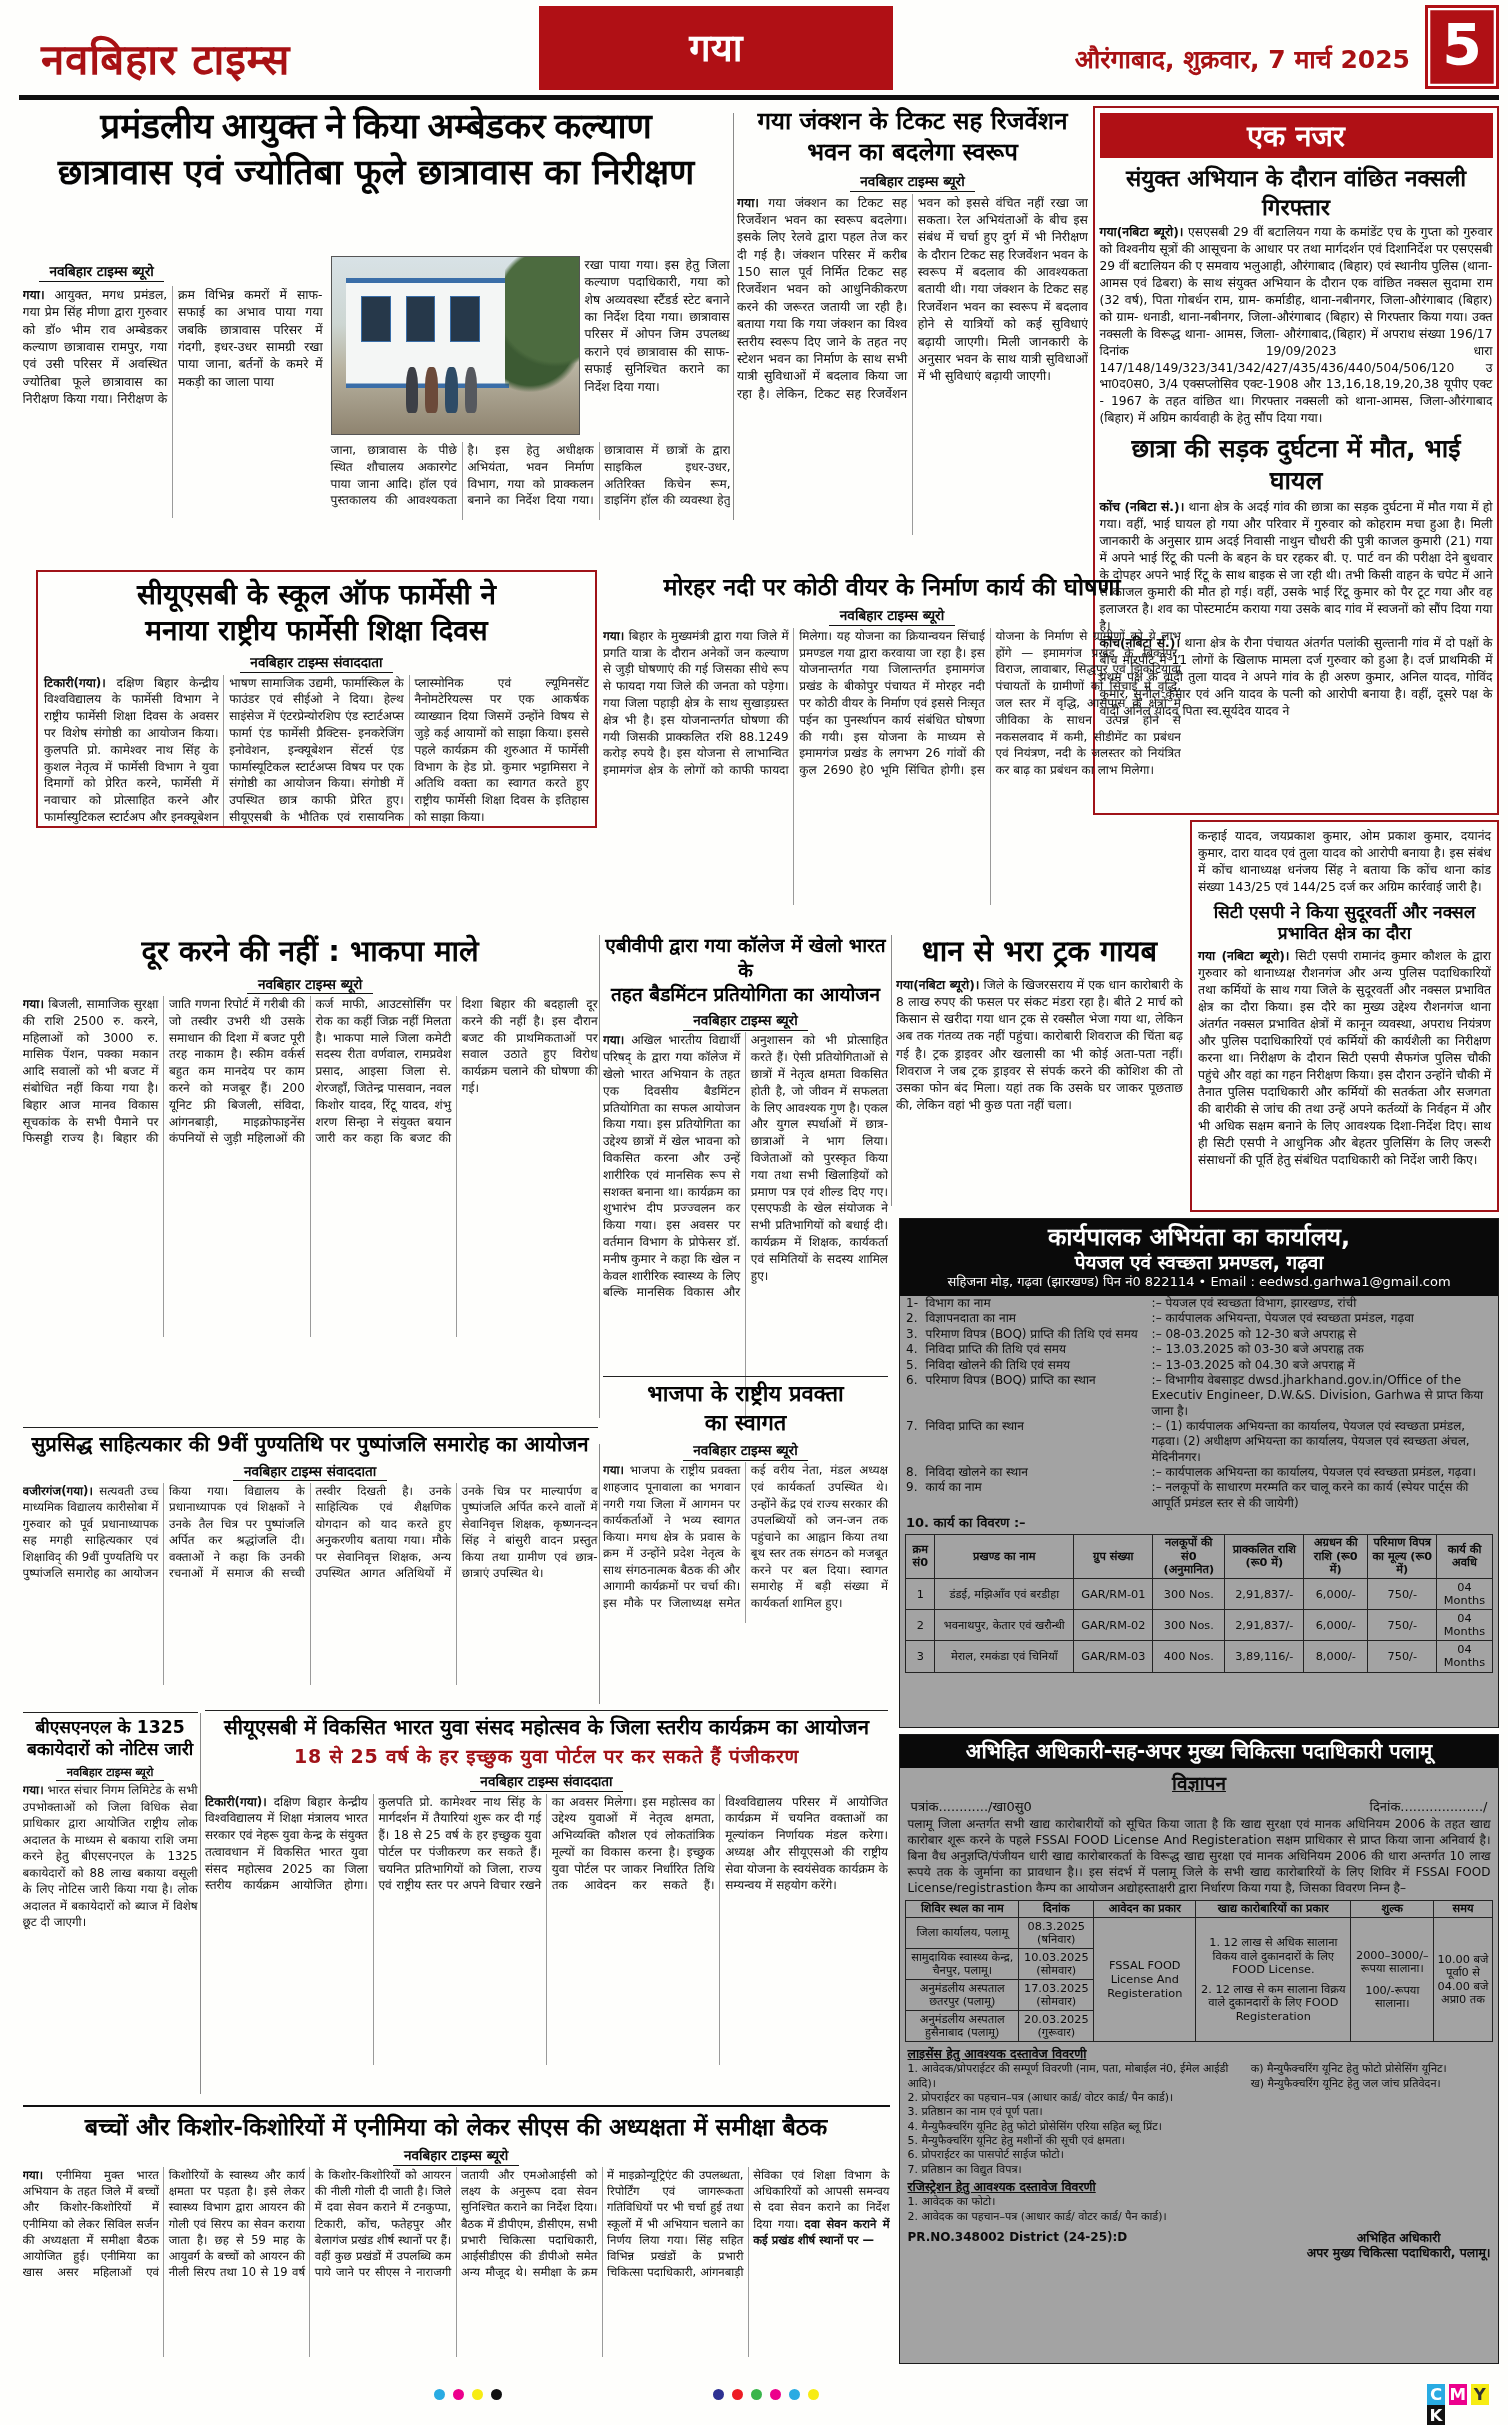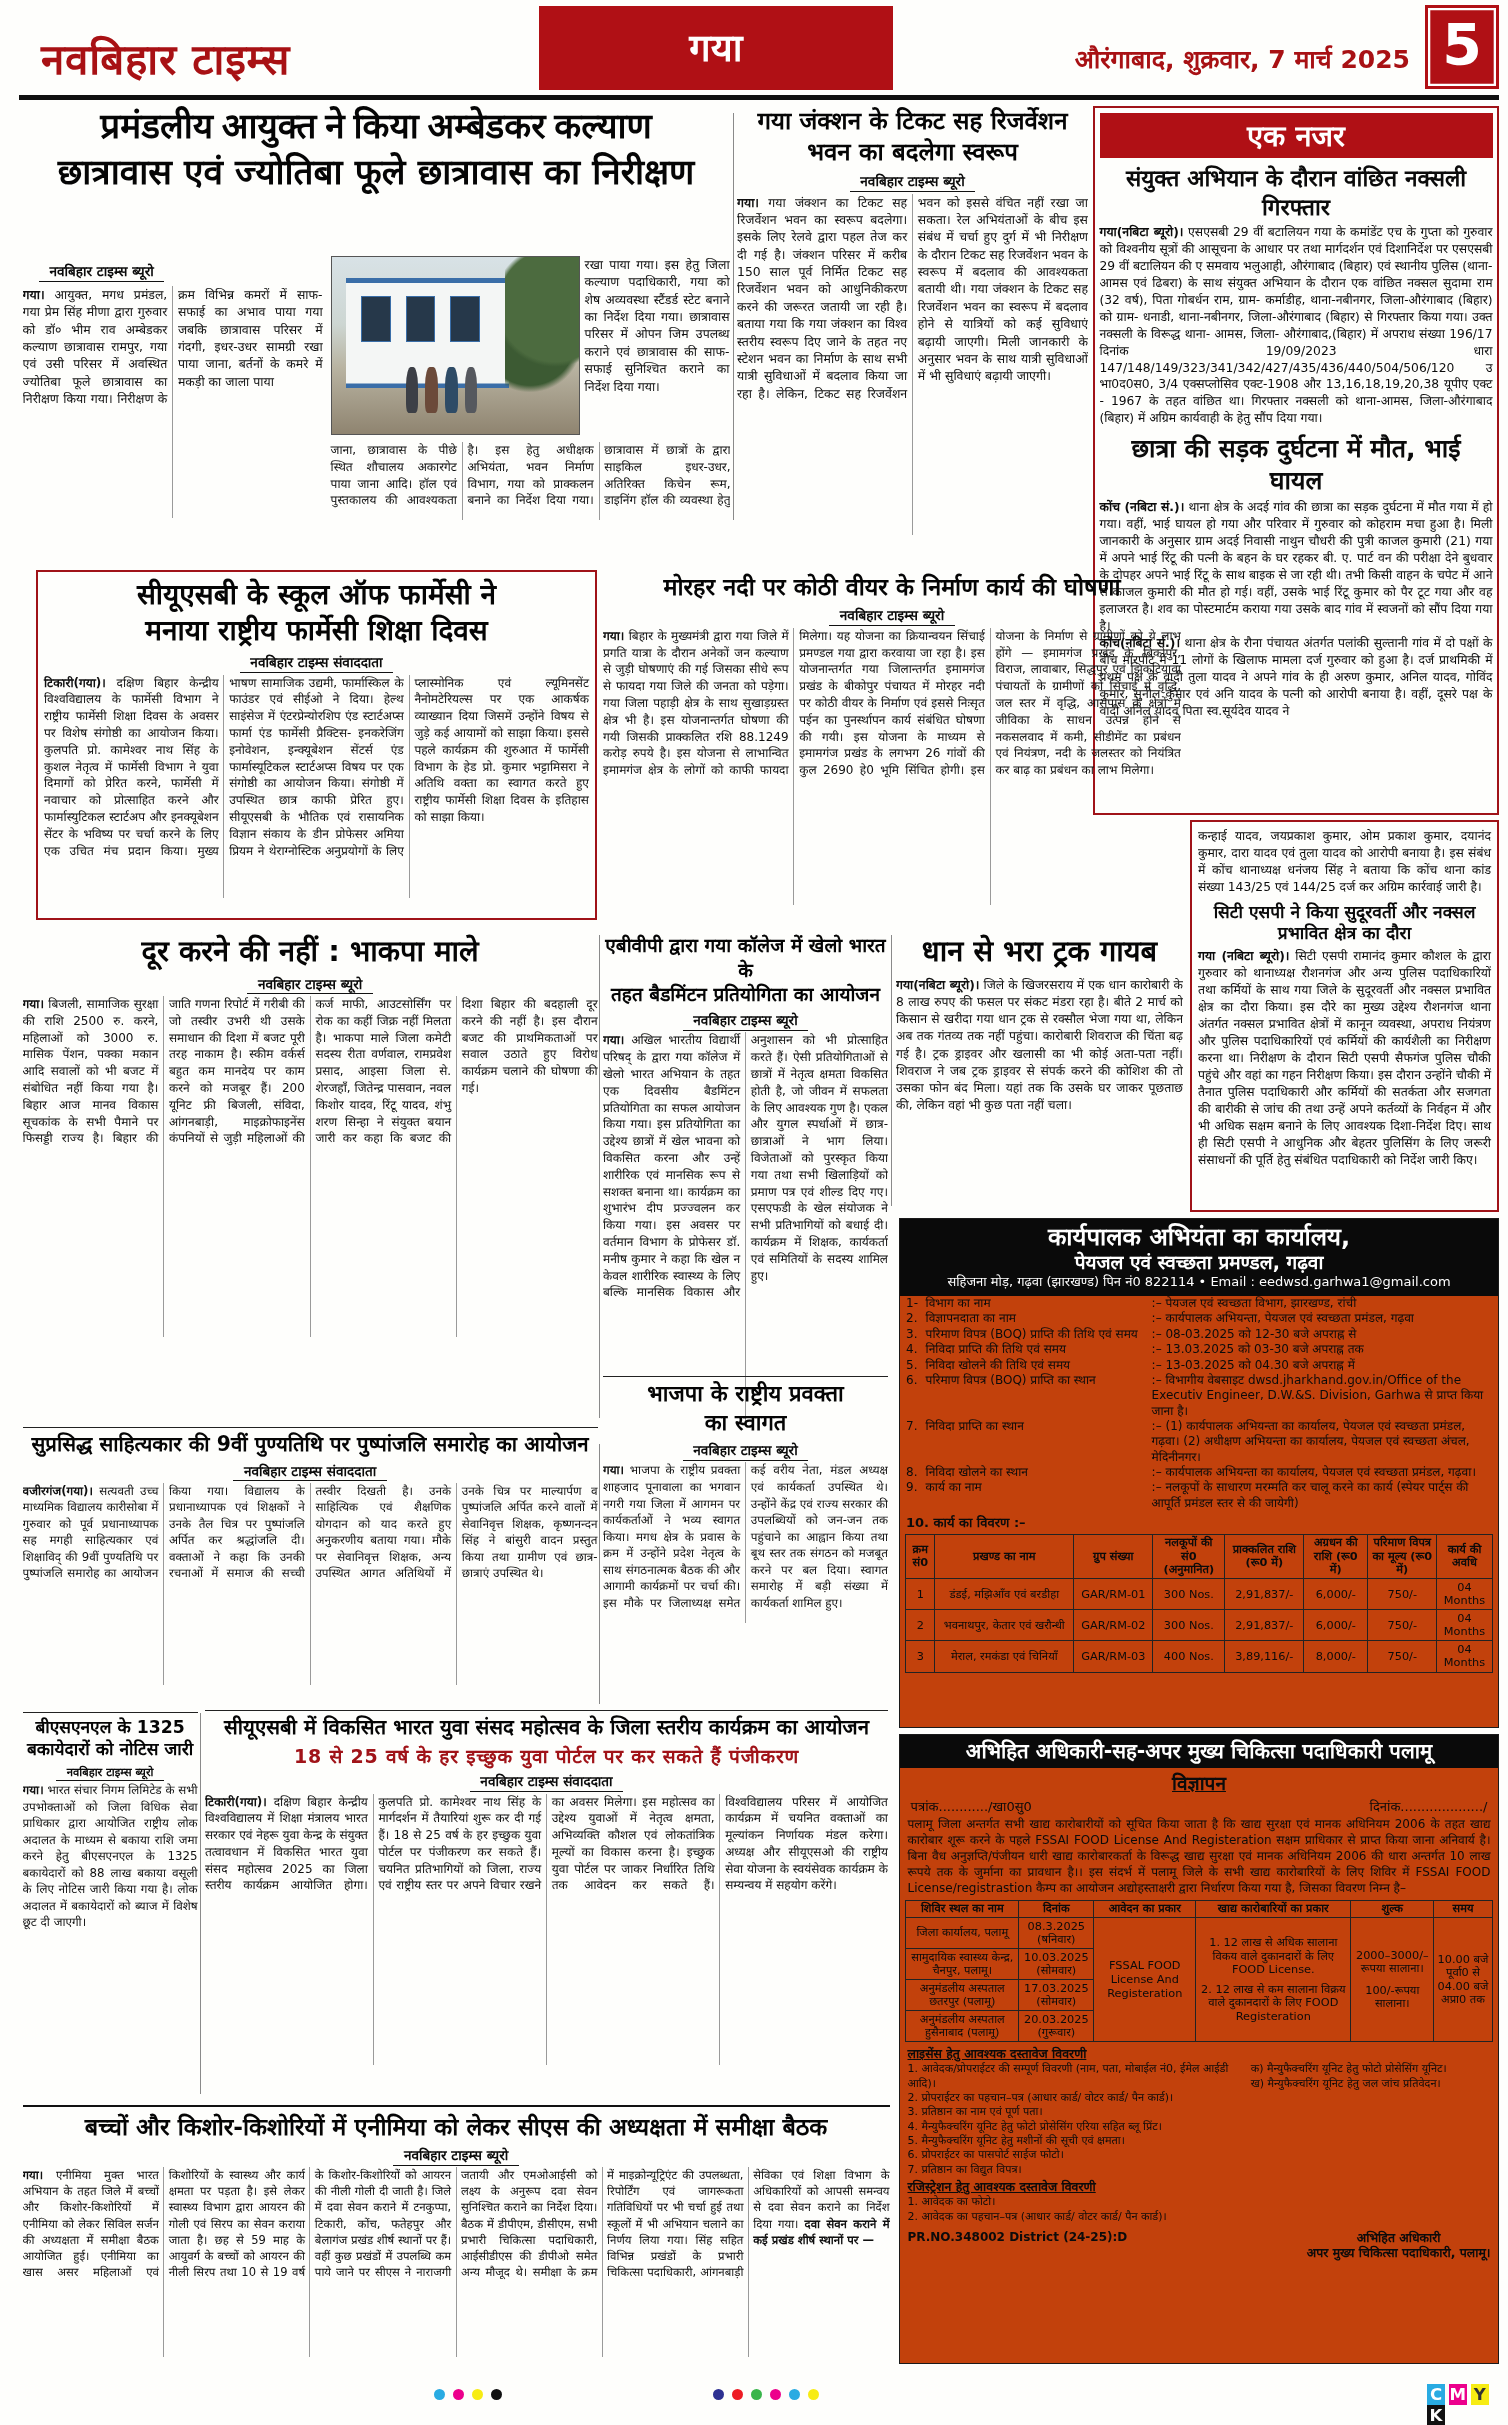--- a/index.html
+++ b/index.html
@@ -35,21 +35,21 @@
   .photo .win { position:absolute; width:12%; height:26%; background:#26384a; border:1.5px solid #3a6ea8; top:22%; }
   .photo .tree { position:absolute; right:-4%; top:0; width:34%; height:78%; background:radial-gradient(circle at 60% 35%, #4c6b3f 0 55%, transparent 60%), radial-gradient(circle at 30% 60%, #3c5a33 0 45%, transparent 52%); }
   .photo .person { position:absolute; bottom:12%; width:5%; height:26%; border-radius:40% 40% 20% 20%; }
 
   
   .rail-banner { background:#b01015; color:#fff; font-size:29px; font-weight:bold; text-align:center; padding:2.3px 0 4.5px 0; }
   .rail-h { font-weight:bold; text-align:center; line-height:1.25; margin:6px 1.5px 3px 1.5px; }
   .rail-body { text-align:justify; font-size:12.3px; line-height:1.38; }
 
   
-  .notice { position:absolute; border:1.5px solid #1a1a1a; background:#c2410c; overflow:hidden; }
+  .notice { position:absolute; border:1.5px solid #1a1a1a; background:#a3a3a3; overflow:hidden; }
   .notice .nb-banner { background:#0a0a0a; color:#fff; text-align:center; padding:4.5px 3px 5.3px 3px; }
   .nb1 { font-size:24px; font-weight:bold; line-height:1.15; }
   .nb2 { font-size:19px; font-weight:bold; line-height:1.2; }
   .nb3 { font-size:13px; line-height:1.3; }
   .nt-title { font-size:17.3px; font-weight:bold; text-align:center; text-decoration:underline; margin:4.5px 1.5px; }
   .t-item { display:flex; font-size:12px; line-height:1.28; padding:0 6px; }
   .t-no { width:19.6px; flex:none; }
   .t-label { width:226px; flex:none; }
   .t-val { flex:1; }
   .t-work { font-size:13px; font-weight:bold; padding:1.5px 6px; }
@@ -137,21 +137,21 @@
 
   <div class="art redbox" style="left:1190px; top:820px; width:309px; height:392px; padding:6px;">
     <p class="rail-body">कन्हाई यादव, जयप्रकाश कुमार, ओम प्रकाश कुमार, दयानंद कुमार, दारा यादव एवं तुला यादव को आरोपी बनाया है। इस संबंध में कोंच थानाध्यक्ष धनंजय सिंह ने बताया कि कोंच थाना कांड संख्या 143/25 एवं 144/25 दर्ज कर अग्रिम कार्रवाई जारी है।</p>
     <div class="rail-h" style="font-size:17.3px;">सिटी एसपी ने किया सुदूरवर्ती और नक्सल प्रभावित क्षेत्र का दौरा</div>
     <p class="rail-body">
       <b>गया (नबिटा ब्यूरो)।</b>
       <span>सिटी एसपी रामानंद कुमार कौशल के द्वारा गुरुवार को थानाध्यक्ष रौशनगंज और अन्य पुलिस पदाधिकारियों तथा कर्मियों के साथ गया जिले के सुदूरवर्ती और नक्सल प्रभावित क्षेत्र का दौरा किया। इस दौरे का मुख्य उद्देश्य रौशनगंज थाना अंतर्गत नक्सल प्रभावित क्षेत्रों में कानून व्यवस्था, अपराध नियंत्रण और पुलिस पदाधिकारियों एवं कर्मियों की कार्यशैली का निरीक्षण करना था। निरीक्षण के दौरान सिटी एसपी सैफगंज पुलिस चौकी पहुंचे और वहां का गहन निरीक्षण किया। इस दौरान उन्होंने चौकी में तैनात पुलिस पदाधिकारी और कर्मियों की सतर्कता और सजगता की बारीकी से जांच की तथा उन्हें अपने कर्तव्यों के निर्वहन में और भी अधिक सक्षम बनाने के लिए आवश्यक दिशा-निर्देश दिए। साथ ही सिटी एसपी ने आधुनिक और बेहतर पुलिसिंग के लिए जरूरी संसाधनों की पूर्ति हेतु संबंधित पदाधिकारी को निर्देश जारी किए।</span>
     </p>
   </div>
 
-  <div class="art redbox" style="left:36px; top:570px; width:561px; height:350px; padding:4.5px 6px;">
+  <div class="art redbox" style="left:36px; top:570px; width:561px; height:258px; padding:4.5px 6px;">
     <div class="hl" style="font-size:28px;">सीयूएसबी के स्कूल ऑफ फार्मेसी ने</div>
     <div class="hl" style="font-size:28px;">मनाया राष्ट्रीय फार्मेसी शिक्षा दिवस</div>
     <div class="byline"><span>नवबिहार टाइम्स संवाददाता</span></div>
     <p class="body cols3" style="height:223px; font-size:12px;">
       <b class="dl">टिकारी(गया)।</b>
       <span>दक्षिण बिहार केन्द्रीय विश्वविद्यालय के फार्मेसी विभाग ने राष्ट्रीय फार्मेसी शिक्षा दिवस के अवसर पर विशेष संगोष्ठी का आयोजन किया। कुलपति प्रो. कामेश्वर नाथ सिंह के कुशल नेतृत्व में फार्मेसी विभाग ने युवा दिमागों को प्रेरित करने, फार्मेसी में नवाचार को प्रोत्साहित करने और फार्मास्युटिकल स्टार्टअप और इनक्यूबेशन सेंटर के भविष्य पर चर्चा करने के लिए एक उचित मंच प्रदान किया। मुख्य भाषण सामाजिक उद्यमी, फार्मास्किल के फाउंडर एवं सीईओ ने दिया। हेल्थ साइंसेज में एंटरप्रेन्योरशिप एंड स्टार्टअप्स फार्मा एंड फार्मेसी प्रैक्टिस- इनकरेजिंग इनोवेशन, इन्क्यूबेशन सेंटर्स एंड फार्मास्यूटिकल स्टार्टअप्स विषय पर एक संगोष्ठी का आयोजन किया। संगोष्ठी में उपस्थित छात्र काफी प्रेरित हुए। सीयूएसबी के भौतिक एवं रासायनिक विज्ञान संकाय के डीन प्रोफेसर अमिया प्रियम ने थेराग्नोस्टिक अनुप्रयोगों के लिए प्लास्मोनिक एवं ल्यूमिनसेंट नैनोमटेरियल्स पर एक आकर्षक व्याख्यान दिया जिसमें उन्होंने विषय से जुड़े कई आयामों को साझा किया। इससे पहले कार्यक्रम की शुरुआत में फार्मेसी विभाग के हेड प्रो. कुमार भट्टामिसरा ने अतिथि वक्ता का स्वागत करते हुए राष्ट्रीय फार्मेसी शिक्षा दिवस के इतिहास को साझा किया।</span>
     </p>
   </div>
 
   <div class="art" style="left:603px; top:572px; width:578px; height:350px;">

